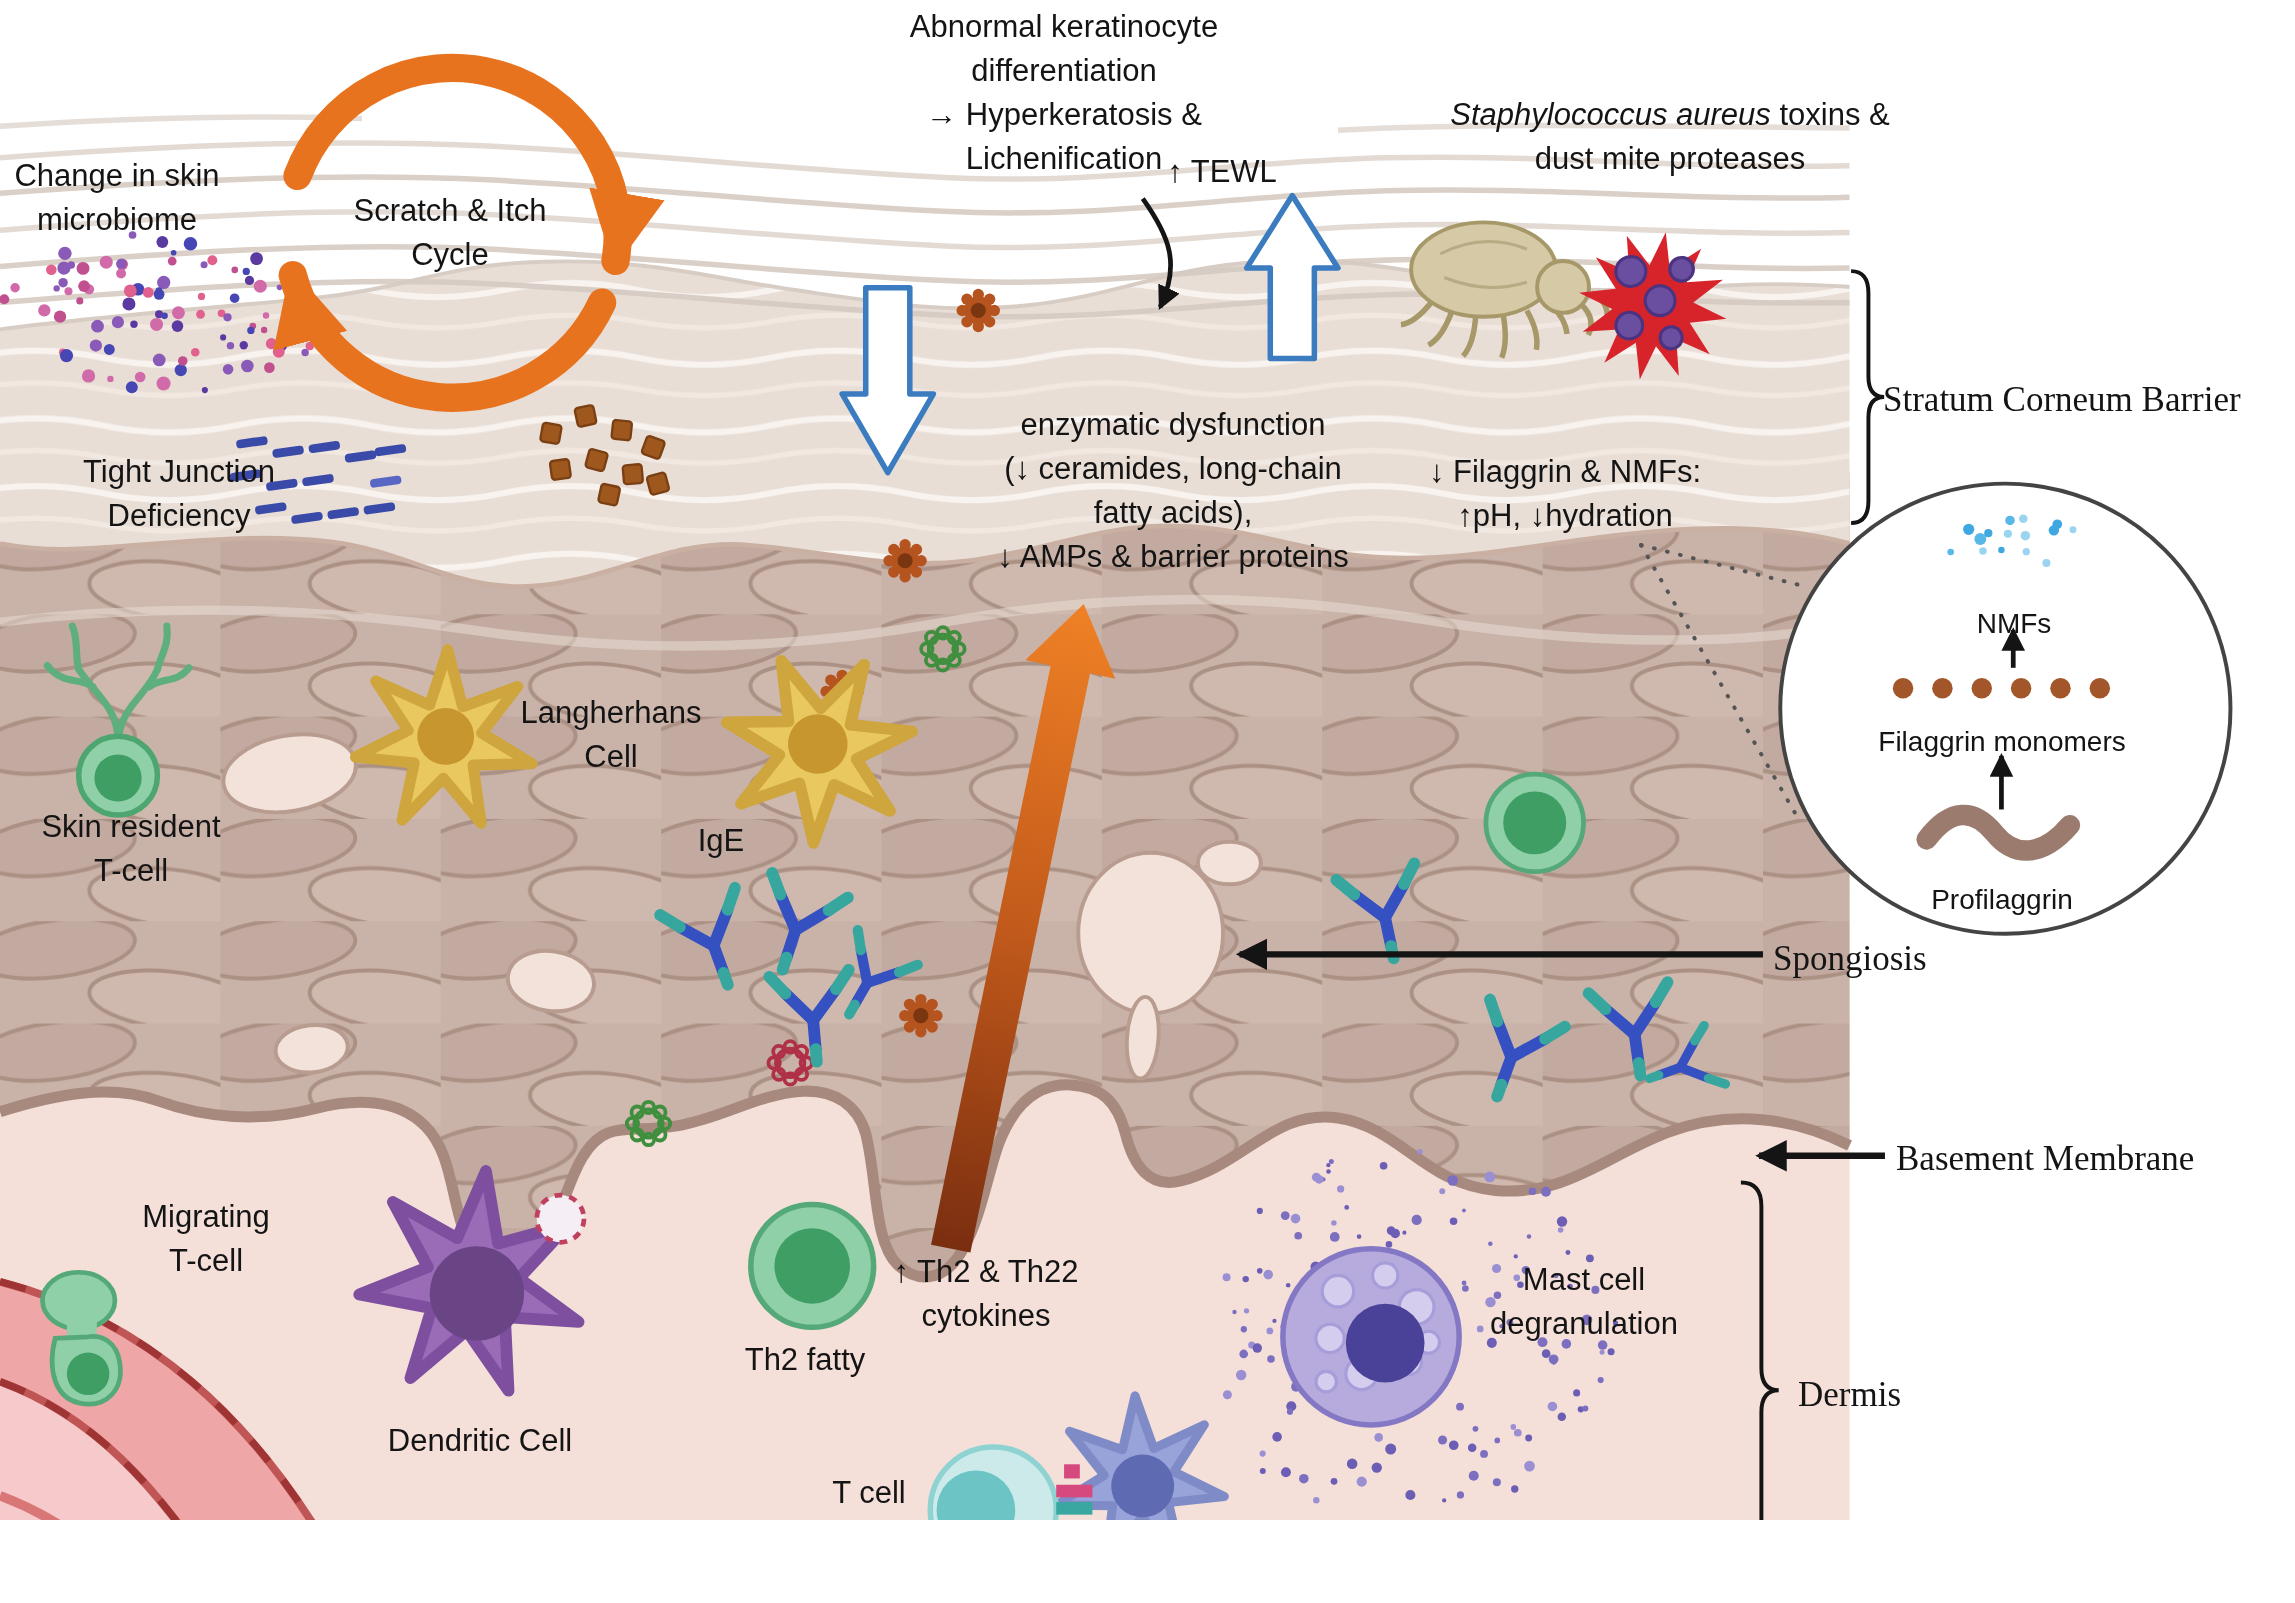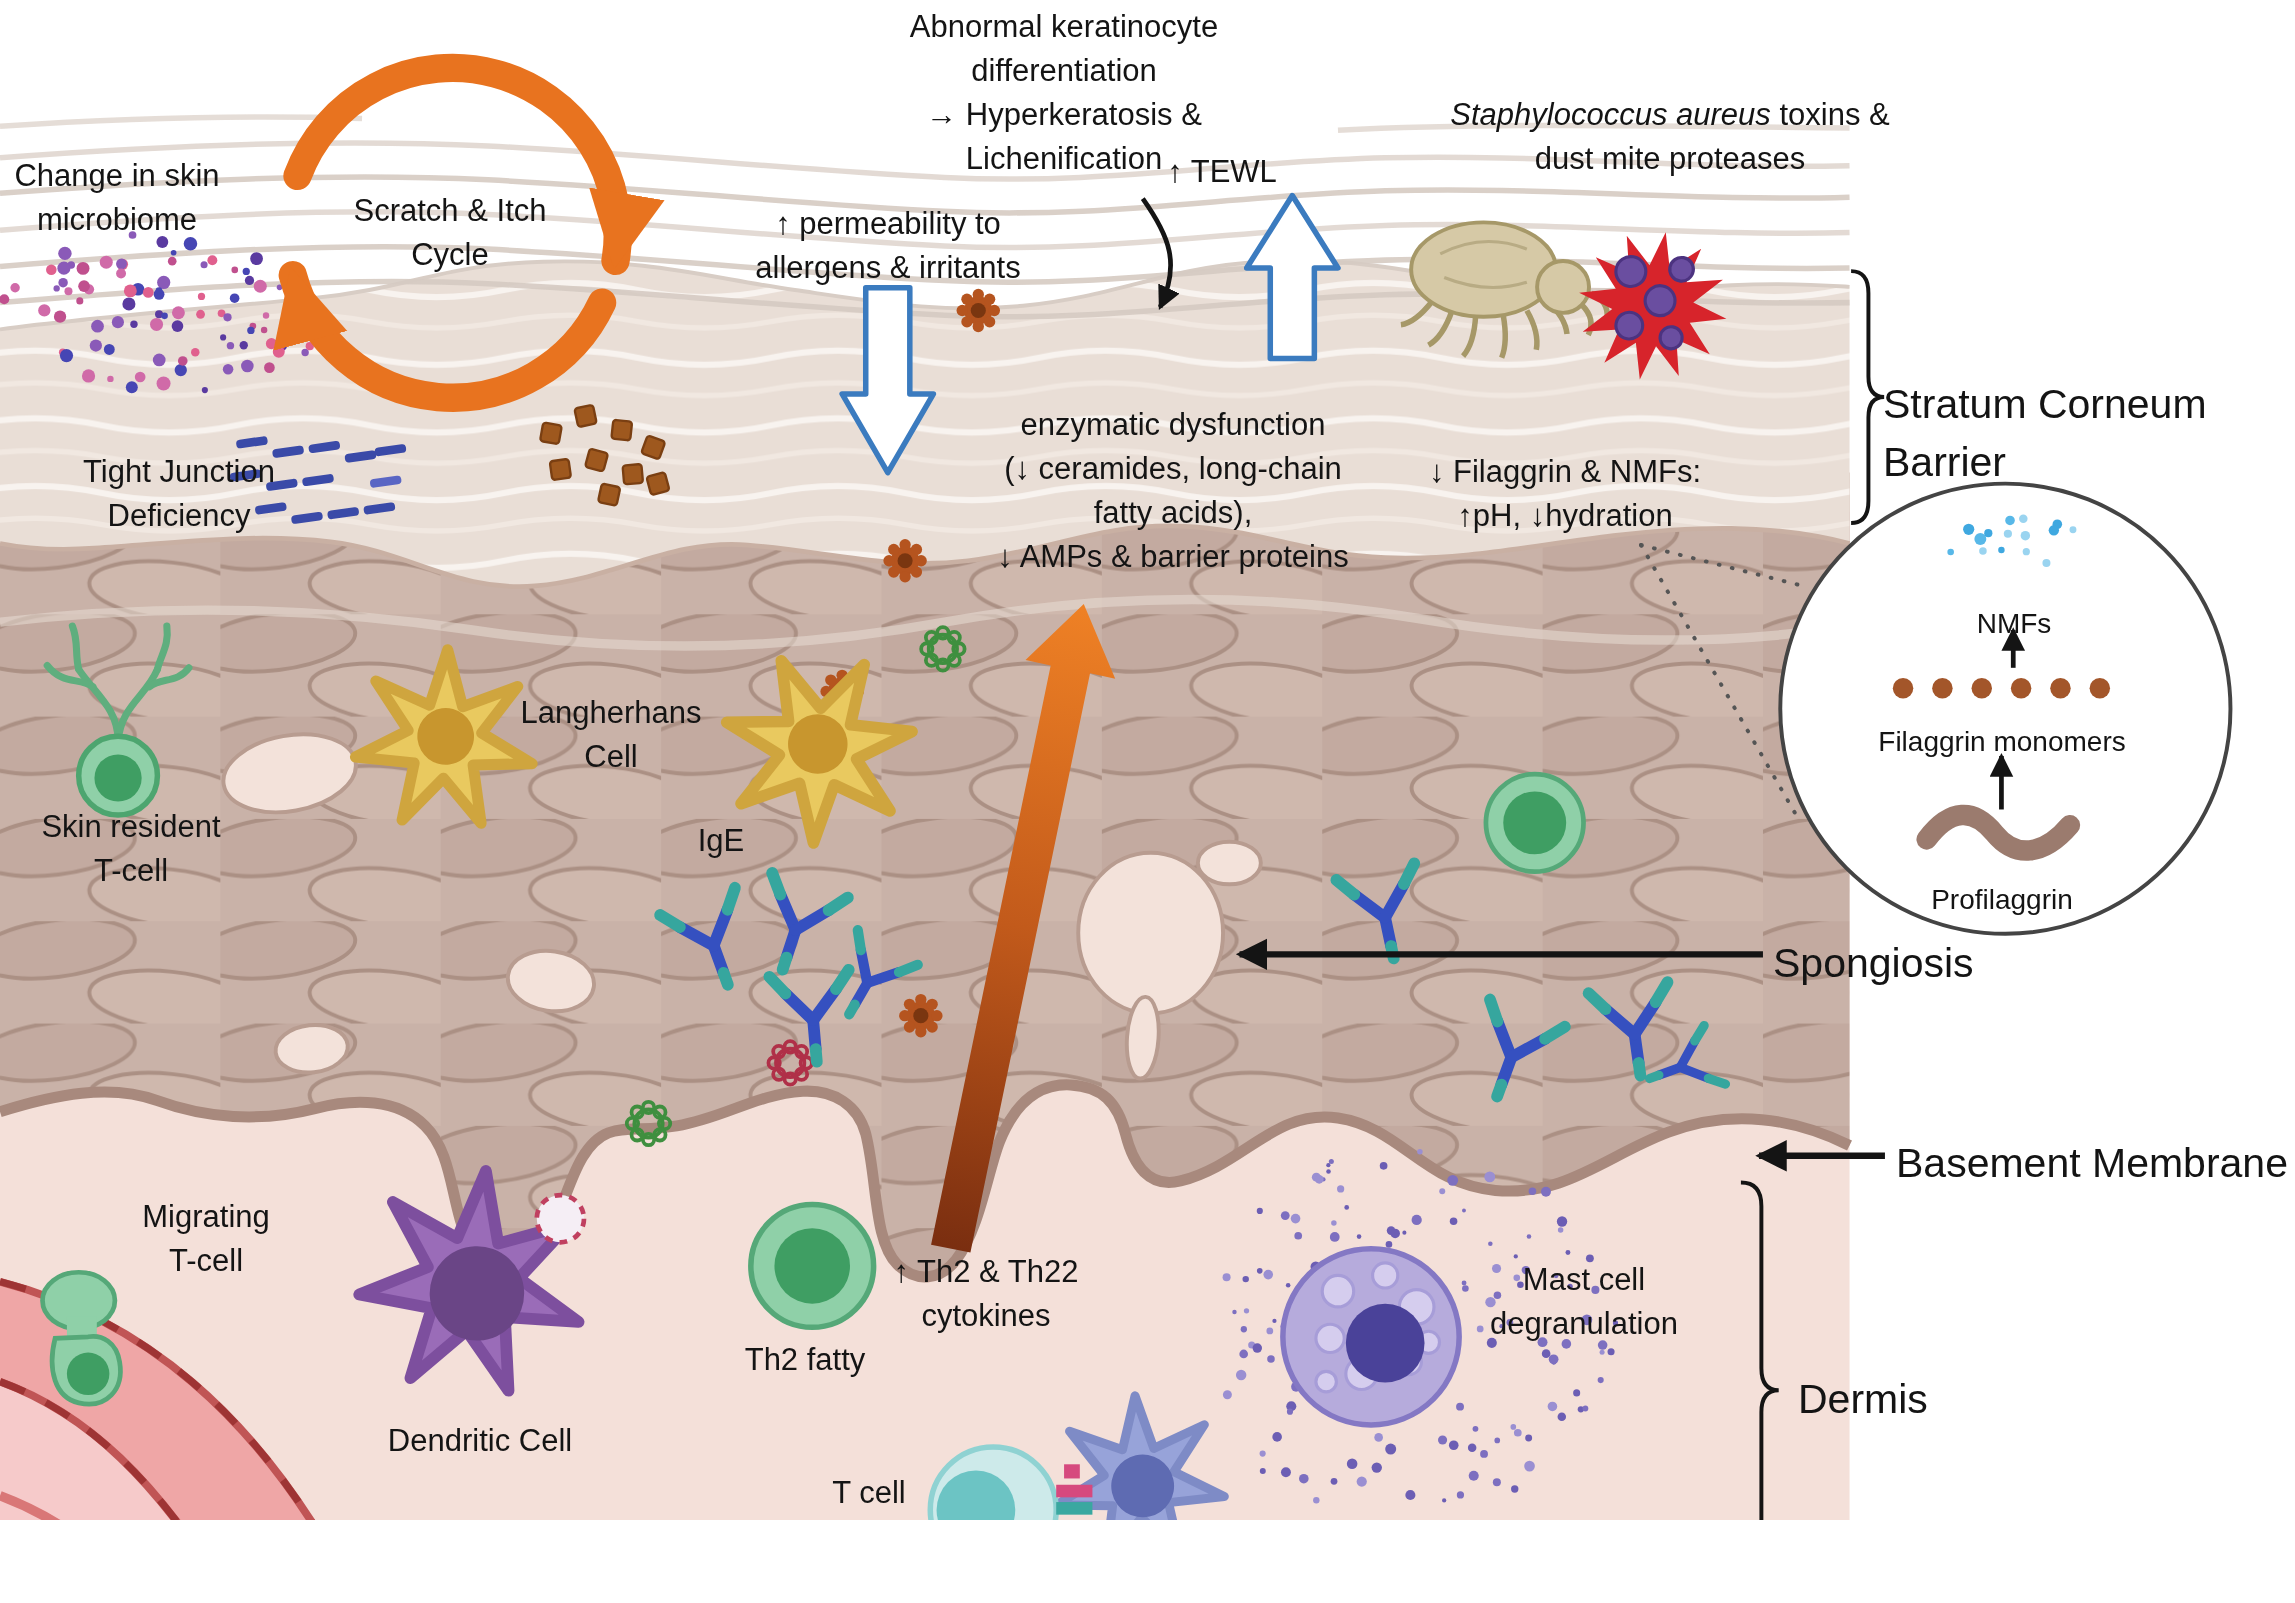--- a/index.html
+++ b/index.html
@@ -3,21 +3,21 @@
 <meta charset="utf-8">
 <style>
   html,body{margin:0;padding:0;background:#fff;}
   .diagram{position:relative;width:2295px;height:1520px;background:#fff;overflow:hidden;
            font-family:"Liberation Sans",sans-serif;}
   .diagram svg.art{position:absolute;left:0;top:0;}
   .label{position:absolute;transform:translateX(-50%);
          font:400 31px/1.42 "Liberation Sans",sans-serif;color:#141414;
          text-align:center;white-space:pre-line;}
   .label.left{transform:none;text-align:left;}
-  .label.big{font-size:41px;}
+  .label.big{font-size:35px;font-family:Liberation Serif, serif;}
   .label.inset{font-size:28px;margin-top:20px;}
   .ital{font-style:italic;}
 </style>
 </head>
 <body>
 
 <div class="diagram">
 <svg class="art" width="2295" height="1604" viewBox="0 0 2916 2037">
   <defs>
     <pattern id="epiCells" width="280" height="130" patternUnits="userSpaceOnUse">
@@ -561,22 +561,20 @@
 <div class="label" style="left:1064px;top:4.7px">Abnormal keratinocyte
 differentiation
 → Hyperkeratosis &amp;
 Lichenification</div>
 <div class="label" style="left:1222px;top:150px">↑ TEWL</div>
 <div class="label" style="left:1670px;top:93px"><span class="ital">Staphylococcus aureus</span><span> toxins &amp;</span><br><span>dust mite proteases</span></div>
 <div class="label" style="left:117px;top:154px">Change in skin
 microbiome</div>
 <div class="label" style="left:450px;top:189px">Scratch &amp; Itch
 Cycle</div>
-<div class="label" style="left:888px;top:202px">↑ permeability to
-allergens &amp; irritants</div>
 <div class="label" style="left:179px;top:450px">Tight Junction
 Deficiency</div>
 <div class="label" style="left:1173px;top:403px">enzymatic dysfunction
 (↓ ceramides, long-chain
 fatty acids),
 ↓ AMPs &amp; barrier proteins</div>
 <div class="label" style="left:1565px;top:450px">↓ Filaggrin &amp; NMFs:
 ↑pH, ↓hydration</div>
 <div class="label big left" style="left:1883px;top:375px">Stratum Corneum Barrier</div>
 <div class="label inset" style="left:2014px;top:584px">NMFs</div>

